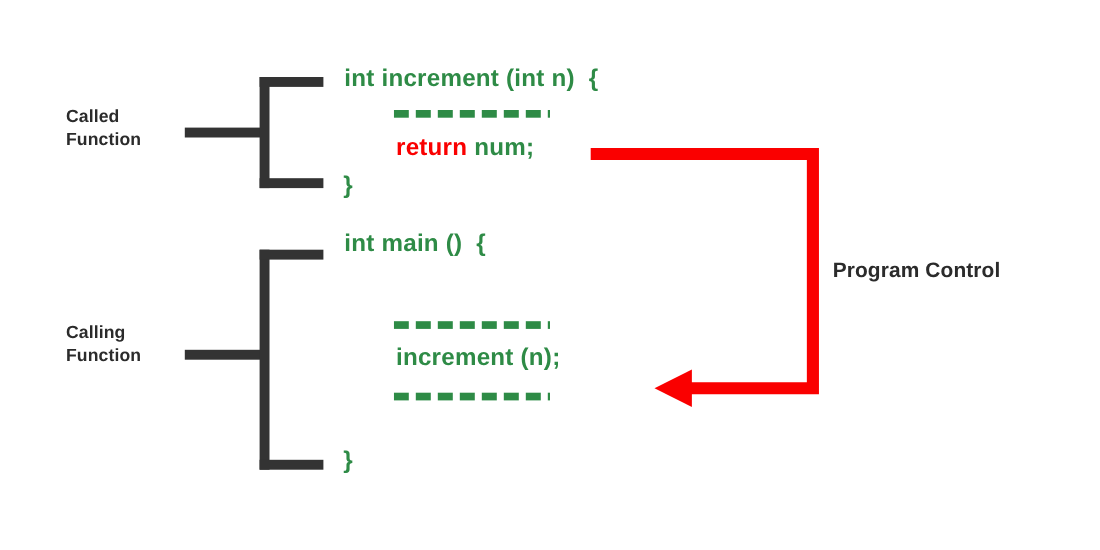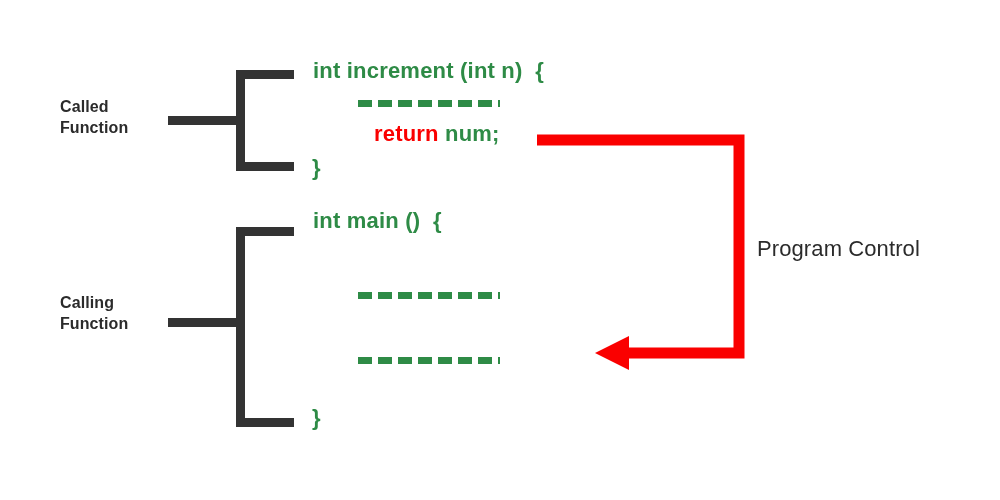--- a/index.html
+++ b/index.html
@@ -69,21 +69,21 @@
     color: #2e8b46;
     font-family: "Liberation Sans", sans-serif;
     font-size: 22px;
     font-weight: bold;
     letter-spacing: 0.2px;
     white-space: pre;
   }
   .code .kw-return { color: #fa0000; }
 
   #code-sig-1    { left: 313px; top: 58px;  }
-  #code-return   { left: 374px; top: 121px; }
+  #code-return   { left: 360px; top: 121px; }
   #code-close-1  { left: 312px; top: 155px; }
   #code-sig-2    { left: 313px; top: 208px; }
   #code-call     { left: 360px; top: 312px; }
   #code-close-2  { left: 312px; top: 405px; }
 
   
   .dashed-line {
     position: absolute;
     height: 7px;
     width: 142px;
@@ -105,22 +105,22 @@
     pointer-events: none;
   }
 
   
   #label-program-control {
     position: absolute;
     left: 757px;
     top: 236px;
     color: #2b2b2b;
     font-family: "Liberation Sans", sans-serif;
-    font-size: 22px;
-    font-weight: 400;
+    font-size: 19px;
+    font-weight: 700;
     letter-spacing: 0.1px;
     white-space: nowrap;
   }
 </style>
 </head>
 <body>
 
 <div id="canvas">
 
   <div class="group-label" id="label-called">Called
@@ -150,20 +150,21 @@
   <div class="bracket" id="bracket-calling">
     <div class="stem"></div>
     <div class="arm top"></div>
     <div class="arm bottom"></div>
   </div>
 
   <div class="code" id="code-sig-2">int main ()  {</div>
 
   <div class="dashed-line" id="dashes-2"></div>
 
+  <div class="code" id="code-call">increment (n);</div>
 
   <div class="dashed-line" id="dashes-3"></div>
 
   <div class="code" id="code-close-2">}</div>
 
   <svg id="arrow-svg" viewBox="0 0 1000 500">
     <polyline points="537,140 739,140 739,353 627,353" fill="none" stroke="#fa0000" stroke-width="11" stroke-linecap="butt" stroke-linejoin="miter"></polyline>
     <polygon points="595,353 629,336 629,370" fill="#fa0000"></polygon>
   </svg>
 

